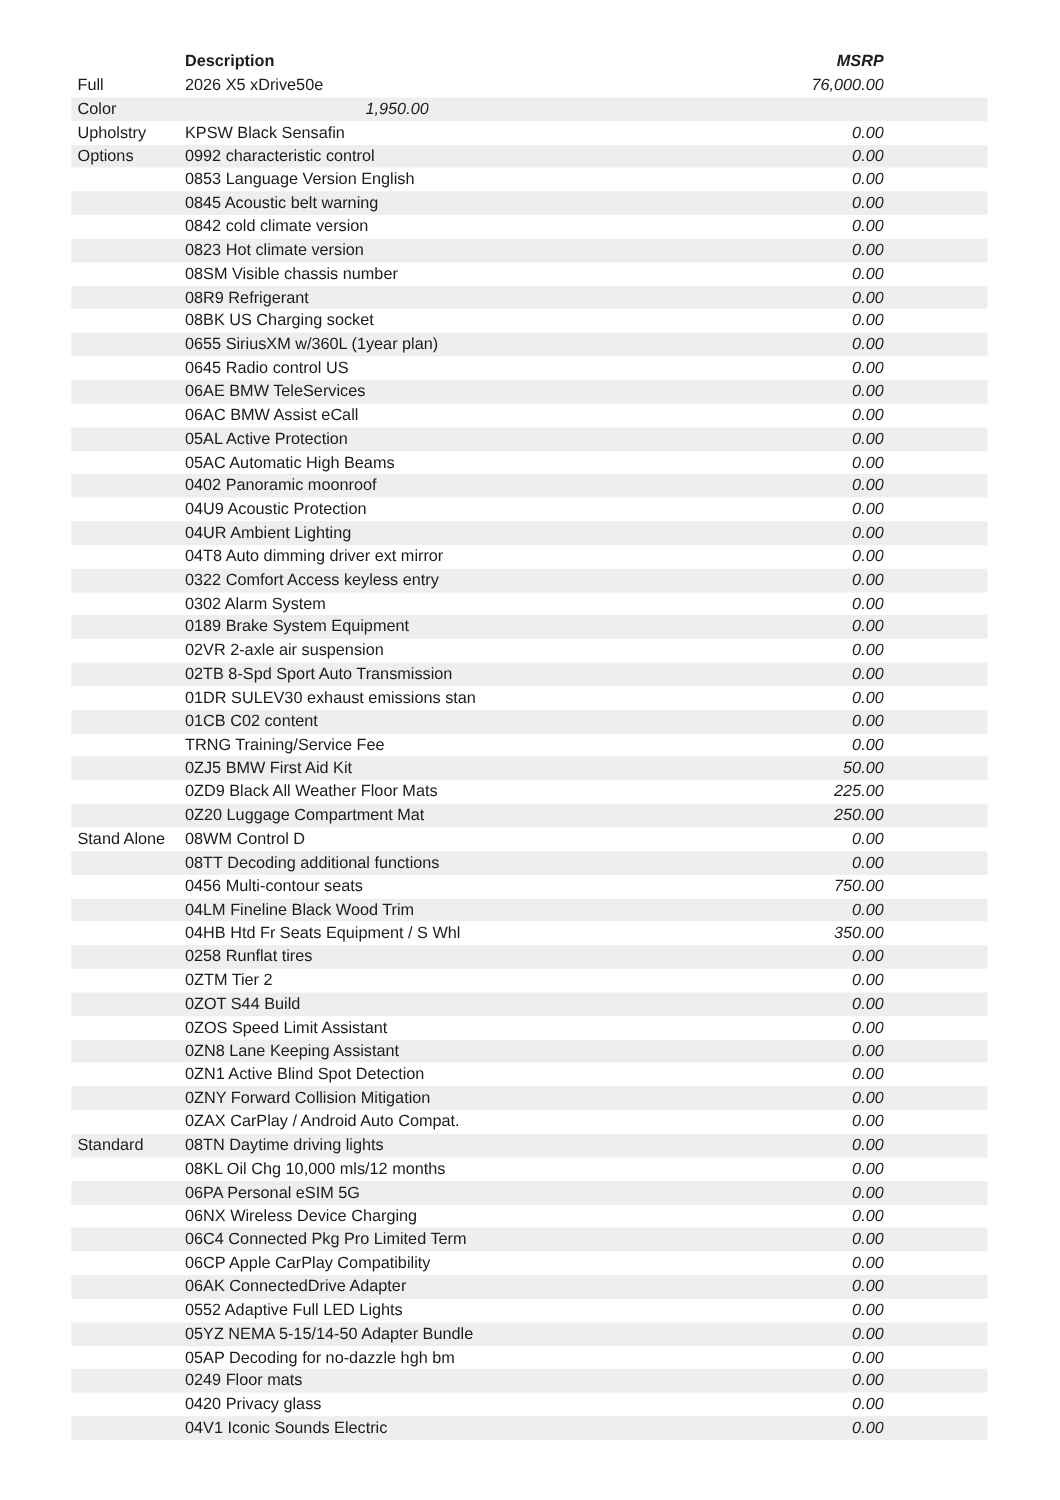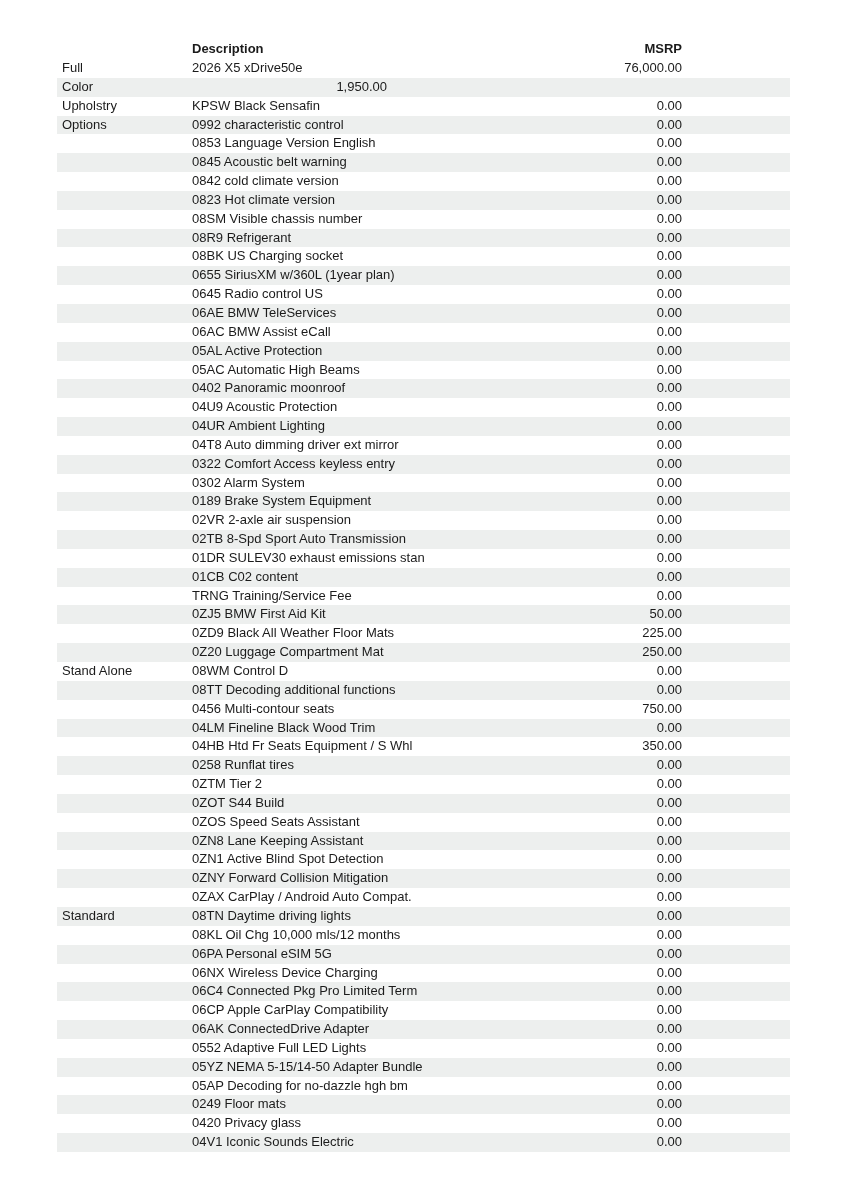--- a/index.html
+++ b/index.html
@@ -22,21 +22,20 @@
     top: 38px;
     width: 733px;
   }
   .row {
     display: flex;
     align-items: center;
     height: 18.85px;
     font-size: 13px;
     line-height: 18.85px;
     white-space: nowrap;
-    gap: 44px;
   }
   .row.striped {
     background: var(--stripe, #edefee);
   }
   .row.header {
     font-weight: bold;
     height: 21px;
     line-height: 21px;
     background: transparent;
   }
@@ -48,21 +47,22 @@
     padding-left: 5px;
     flex: 0 0 auto;
   }
   .cell.desc {
     flex: 1 1 auto;
   }
   .cell.msrp {
     width: 195px;
     flex: 0 0 auto;
     text-align: right;
-    margin-right: 108px;
+    margin-right: 83px;
+    font-style: italic;
   }
 </style>
 </head>
 <body>
 
 <div class="page">
   <div class="table">
     <div class="row header">
       <div class="cell cat"></div>
       <div class="cell desc">Description</div>
@@ -263,21 +263,21 @@
       <div class="cell desc">0ZTM Tier 2</div>
       <div class="cell msrp">0.00</div>
     </div>
         <div class="row striped">
       <div class="cell cat"></div>
       <div class="cell desc">0ZOT S44 Build</div>
       <div class="cell msrp">0.00</div>
     </div>
         <div class="row">
       <div class="cell cat"></div>
-      <div class="cell desc">0ZOS Speed Seats Assistant</div>
+      <div class="cell desc">0ZOS Speed Limit Assistant</div>
       <div class="cell msrp">0.00</div>
     </div>
         <div class="row striped">
       <div class="cell cat"></div>
       <div class="cell desc">0ZN8 Lane Keeping Assistant</div>
       <div class="cell msrp">0.00</div>
     </div>
         <div class="row">
       <div class="cell cat"></div>
       <div class="cell desc">0ZN1 Active Blind Spot Detection</div>

